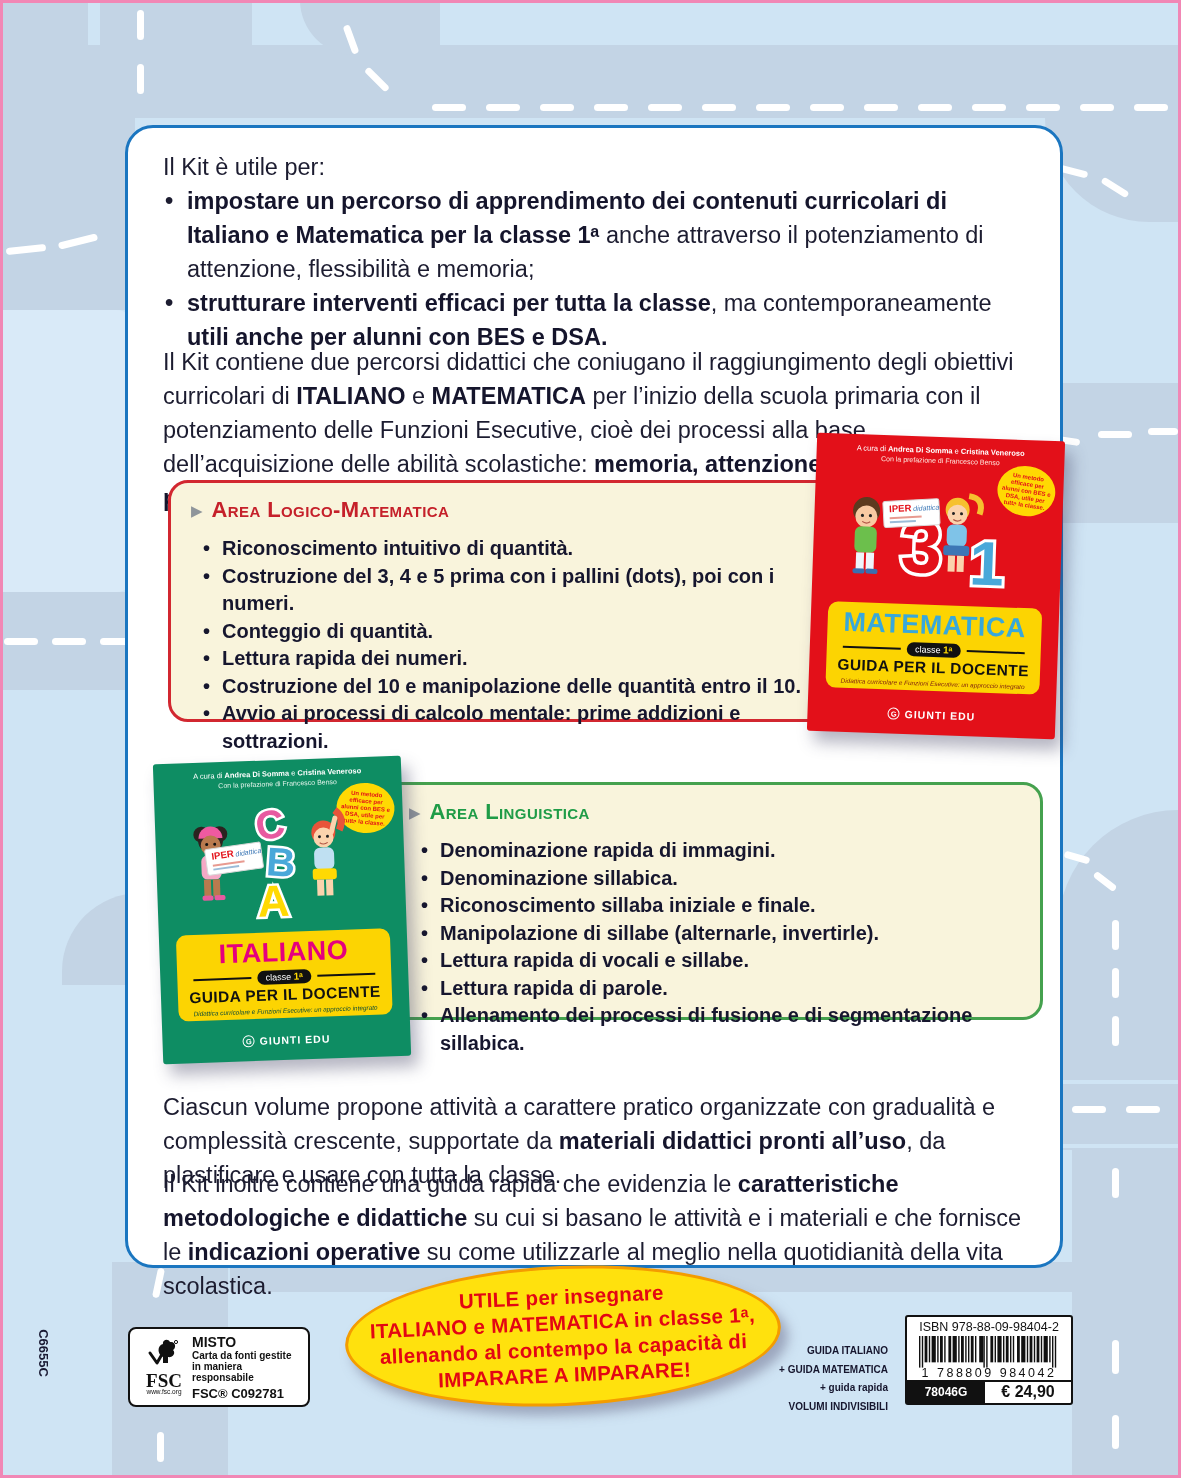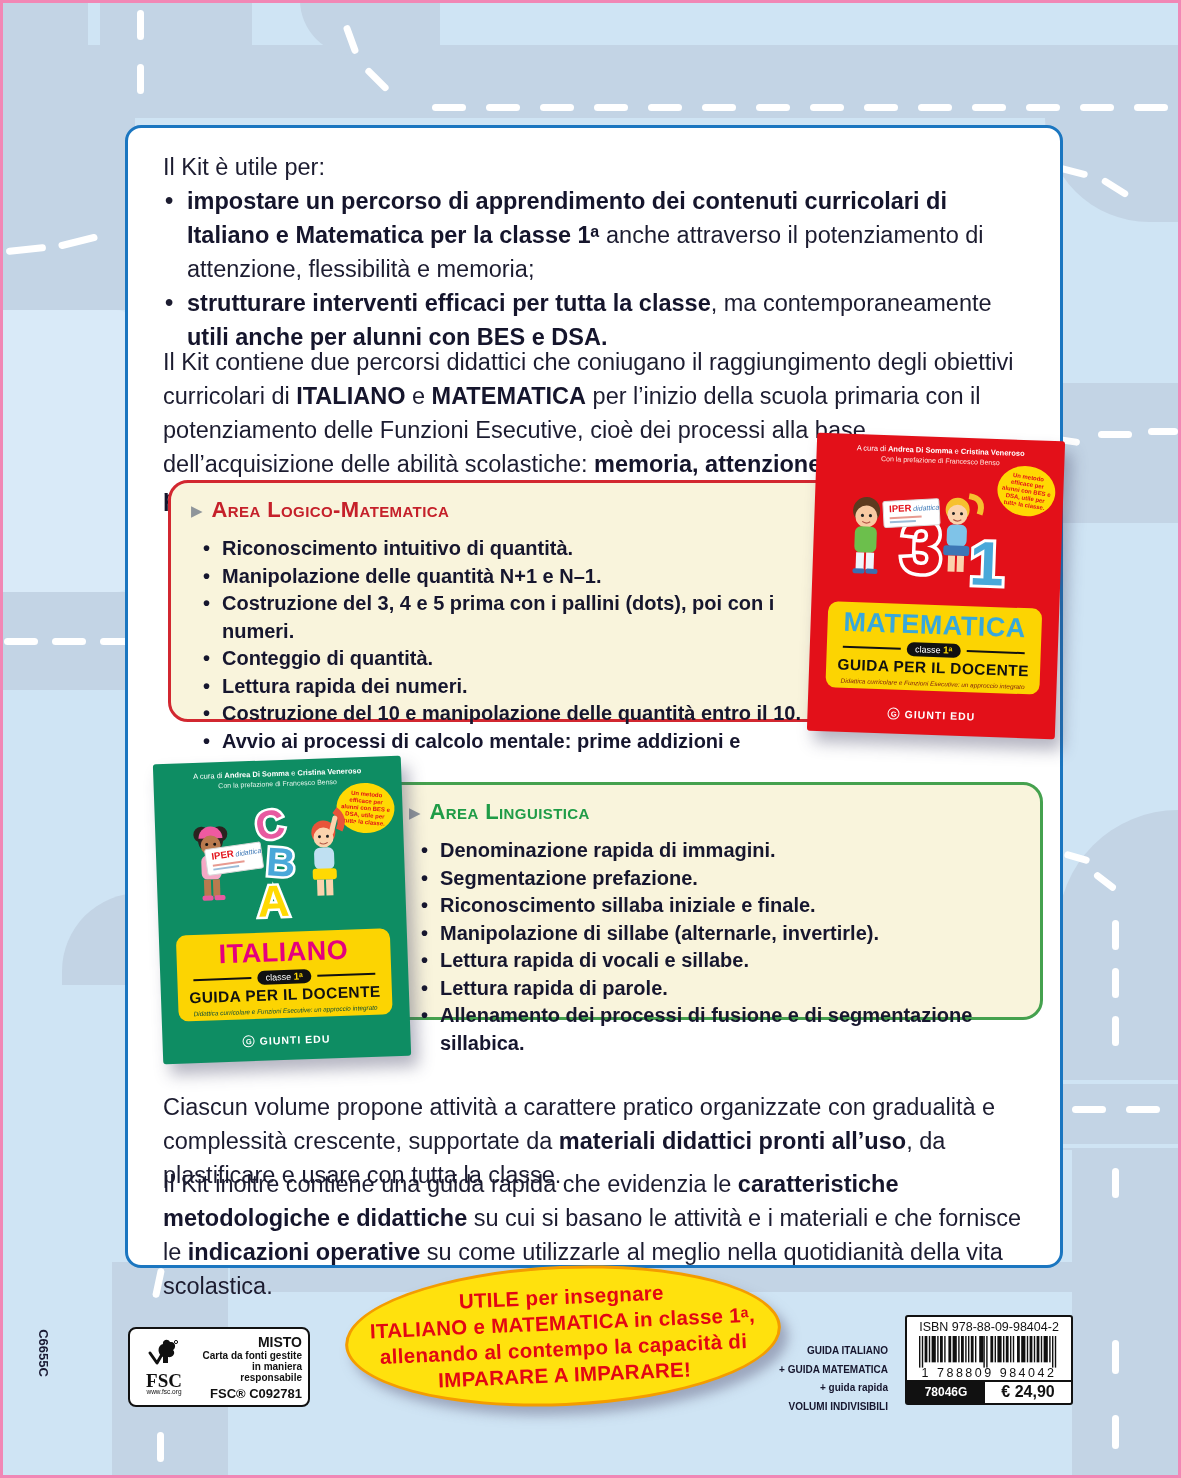--- a/index.html
+++ b/index.html
@@ -8,21 +8,21 @@
   .page::after{content:'';position:absolute;inset:0;border:3px solid #f187b5;pointer-events:none;z-index:40;}
 
   
   .roads{position:absolute;inset:0;z-index:0;}
   .road{position:absolute;background:#c3d4e5;}
   .block{position:absolute;background:#d9eaf8;}
   .dash{position:absolute;background:#ffffff;border-radius:3.5px;}
 
   
   .panel{position:absolute;left:125px;top:125px;width:932px;height:1137px;background:#ffffff;
-         border:3px solid #1b76c0;border-radius:16px;z-index:2;}
+         border:3px solid #1b76c0;border-radius:28px;z-index:2;}
   .panel b{color:#15152c;}
   .txt{position:absolute;font-size:23.5px;line-height:34px;}
   .intro-block{left:35px;top:22px;width:868px;}
   .kit-list{list-style:none;margin:0;padding:0;}
   .kit-list li{position:relative;padding-left:24px;}
   .kit-list li::before{content:'\2022';position:absolute;left:2px;font-weight:700;}
   .para1{left:35px;top:193px;width:872px;}
   .para2{left:35px;top:938px;width:876px;}
   .para3{left:35px;top:1015px;width:876px;}
 
@@ -79,21 +79,21 @@
   .bubble div{color:#e30613;font-weight:700;font-size:20.5px;line-height:26px;letter-spacing:.3px;}
 
   
   .edition{position:absolute;left:8px;top:1346px;width:70px;height:14px;line-height:14px;
            transform:rotate(90deg);font-size:13px;font-weight:700;color:#1a1a33;text-align:center;z-index:3;}
   .fsc{position:absolute;left:128px;top:1327px;width:182px;height:80px;background:#fff;border:2px solid #111;
        border-radius:8px;z-index:3;display:flex;align-items:center;box-sizing:border-box;padding:4px 6px;}
   .fsc-logo{width:56px;text-align:center;}
   .fsc-acr{font-family:"Liberation Serif","DejaVu Serif",serif;font-weight:700;font-size:19px;line-height:15px;color:#111;}
   .fsc-url{font-size:6.5px;color:#111;}
-  .fsc-right{flex:1;text-align:right;color:#111;}
+  .fsc-right{flex:1;text-align:left;color:#111;}
   .fsc-type{font-size:14px;font-weight:700;}
   .fsc-desc{font-size:10px;font-weight:700;line-height:11px;}
   .fsc-lic{font-size:13px;font-weight:700;margin-top:3px;}
   .guida-block{position:absolute;left:752px;top:1342px;width:136px;text-align:right;z-index:3;
                font-size:10px;font-weight:700;line-height:18.5px;color:#16162e;}
   .barcode-box{position:absolute;left:905px;top:1315px;width:168px;height:90px;background:#fff;border:2px solid #111;
                border-radius:3px;z-index:3;box-sizing:border-box;display:flex;flex-direction:column;}
   .isbn{font-size:12.5px;text-align:center;padding-top:3px;color:#111;}
   .bars{display:block;margin:2px auto 0 auto;}
   .ean{font-size:12.5px;text-align:center;letter-spacing:2.5px;color:#111;margin-top:-2px;}
@@ -176,37 +176,36 @@
 
     <p class="txt para1">Il Kit contiene due percorsi didattici che coniugano il raggiungimento degli obiettivi curricolari di <b>ITALIANO</b> e <b>MATEMATICA</b> per l’inizio della scuola primaria con il potenziamento delle Funzioni Esecutive, cioè dei processi alla base dell’acquisizione delle abilità scolastiche: <b>memoria, attenzione, flessibilità, pianificazione, problem solving e capacità decisionali</b>.</p>
 
     <div class="area-box box-math">
       <div class="area-title">
         <span class="tri">▶</span>
         <span class="t">Area Logico-Matematica</span>
       </div>
       <ul class="area-list">
         <li>Riconoscimento intuitivo di quantità.</li>
-        <li>Manipolazione delle quantità N+1 e N–1.</li>
         <li>Costruzione del 3, 4 e 5 prima con i pallini (dots), poi con i numeri.</li>
         <li>Conteggio di quantità.</li>
         <li>Lettura rapida dei numeri.</li>
         <li>Costruzione del 10 e manipolazione delle quantità entro il 10.</li>
         <li>Avvio ai processi di calcolo mentale: prime addizioni e sottrazioni.</li>
       </ul>
     </div>
 
     <div class="area-box box-lang">
       <div class="area-title">
         <span class="tri">▶</span>
         <span class="t">Area Linguistica</span>
       </div>
       <ul class="area-list">
         <li>Denominazione rapida di immagini.</li>
-        <li>Segmentazione prefazione.</li>
+        <li>Denominazione sillabica.</li>
         <li>Riconoscimento sillaba iniziale e finale.</li>
         <li>Manipolazione di sillabe (alternarle, invertirle).</li>
         <li>Lettura rapida di vocali e sillabe.</li>
         <li>Lettura rapida di parole.</li>
         <li>Allenamento dei processi di fusione e di segmentazione sillabica.</li>
       </ul>
     </div>
 
     <p class="txt para2">Ciascun volume propone attività a carattere pratico organizzate con gradualità e complessità crescente, supportate da <b>materiali didattici pronti all’uso</b>, da plastificare e usare con tutta la classe.</p>
     <p class="txt para3">Il Kit inoltre contiene una guida rapida che evidenzia le <b>caratteristiche metodologiche e didattiche</b> su cui si basano le attività e i materiali e che fornisce le <b>indicazioni operative</b> su come utilizzarle al meglio nella quotidianità della vita scolastica.</p>

